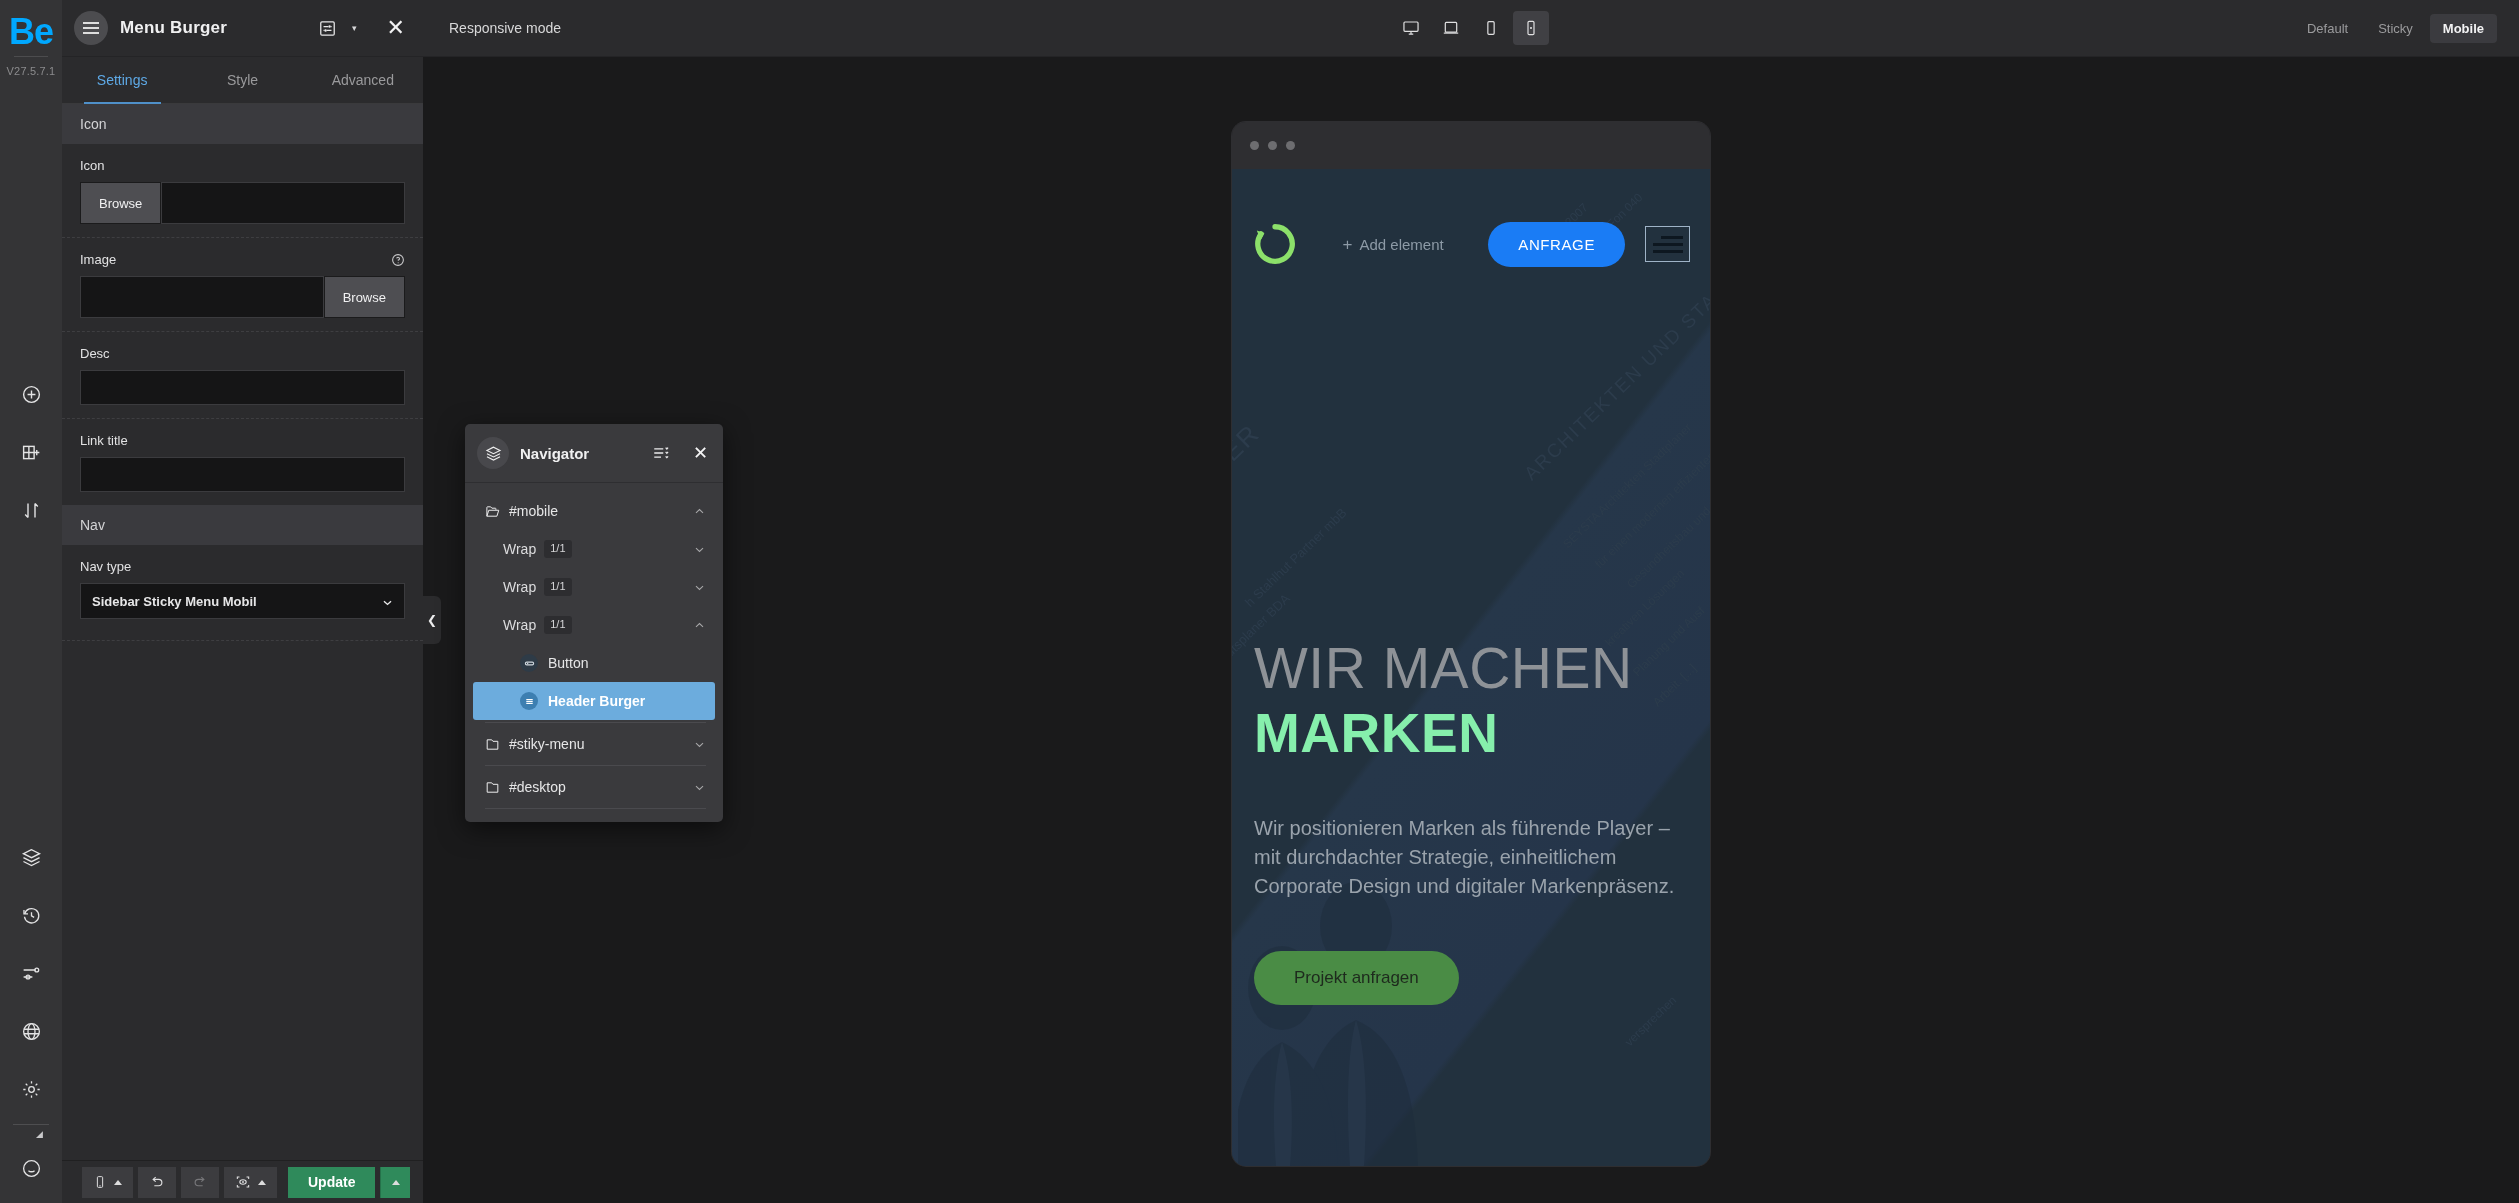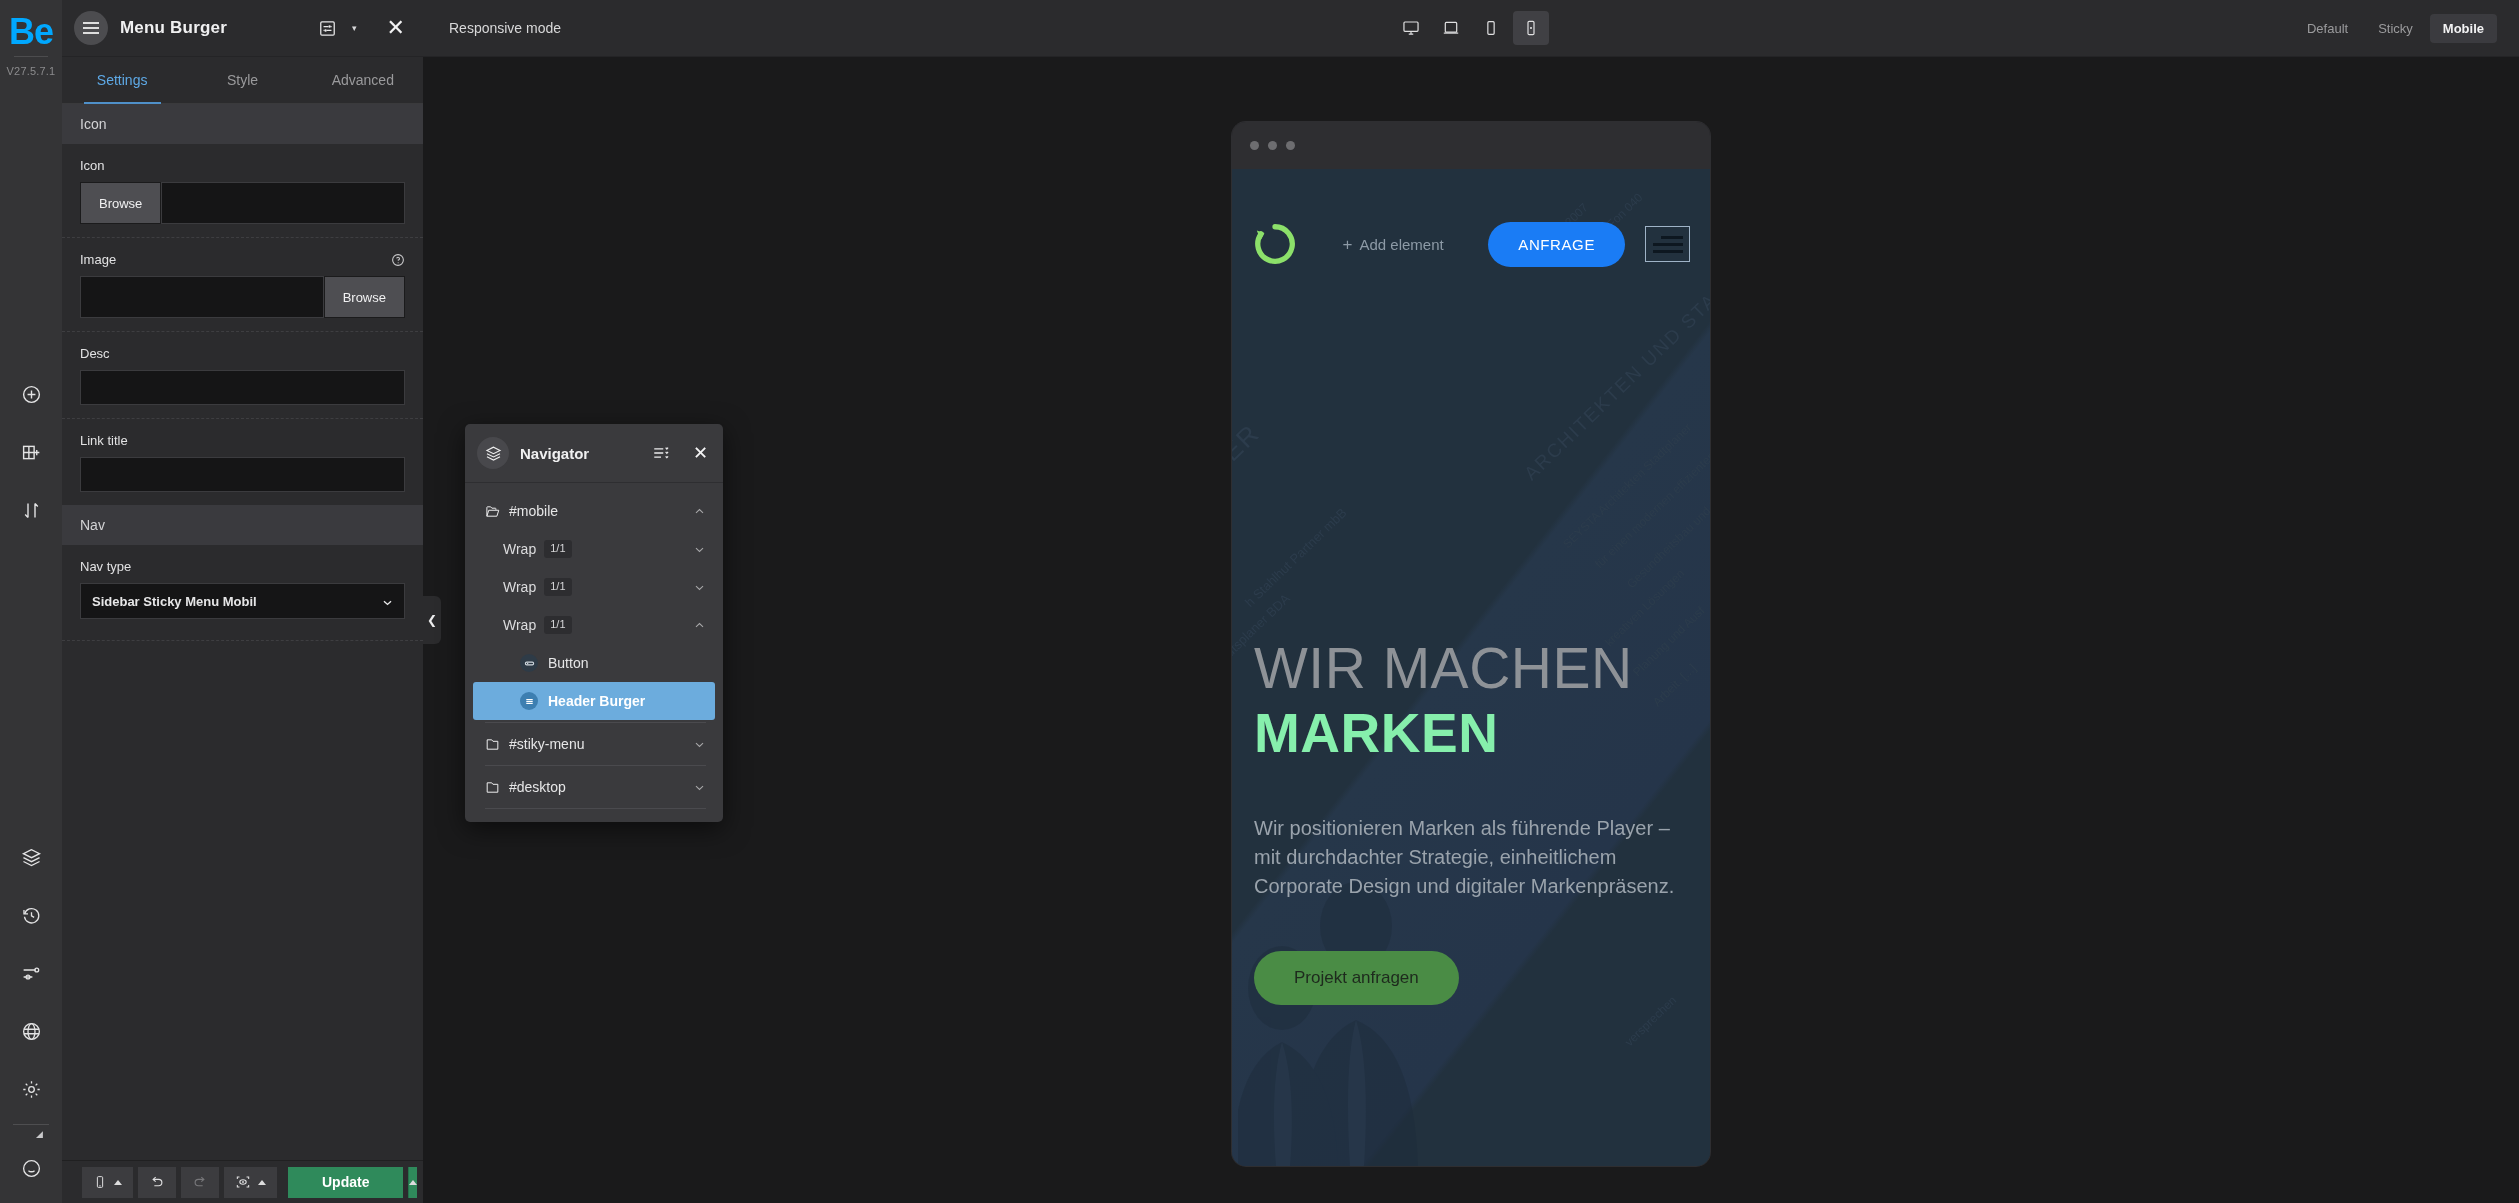--- a/index.html
+++ b/index.html
@@ -104,21 +104,21 @@
   }
   .fbtn {
     height: 31px; background: #3c3c3f; border: none; color: #dfdfe0;
     display: flex; align-items: center; justify-content: center; gap: 7px;
     padding: 0 11px; cursor: pointer; font-size: 13px;
   }
   .fbtn.dim { color: #77777a; }
   .tri-up { width: 0; height: 0; border-left: 4px solid transparent; border-right: 4px solid transparent; border-bottom: 5px solid #dcdcdd; }
   .update {
     height: 31px; background: #2f8a5b; color: #fff; font-size: 14px; font-weight: 600;
-    display: flex; align-items: center; padding: 0 34px; cursor: pointer; margin-left: 6px;
+    display: flex; align-items: center; padding: 0 20px; cursor: pointer; margin-left: 6px;
   }
   .update-arrow {
     height: 31px; width: 30px; background: #2f8a5b; border-left: 1px solid #25724a;
     display: flex; align-items: center; justify-content: center; cursor: pointer;
   }
 
   
   .collapse-handle {
     position: absolute; left: 423px; top: 596px; width: 18px; height: 48px;
     background: #2b2b2d; border-radius: 0 6px 6px 0; z-index: 28;

